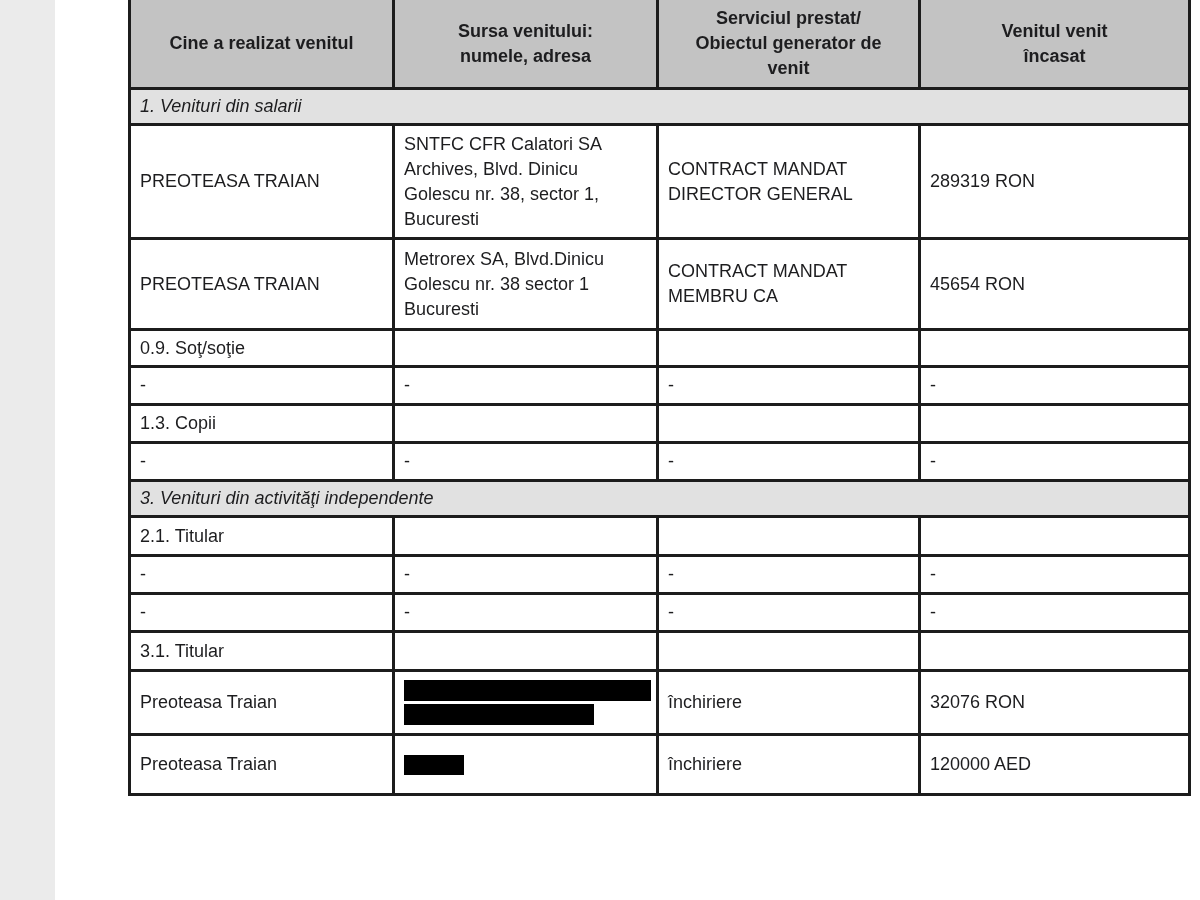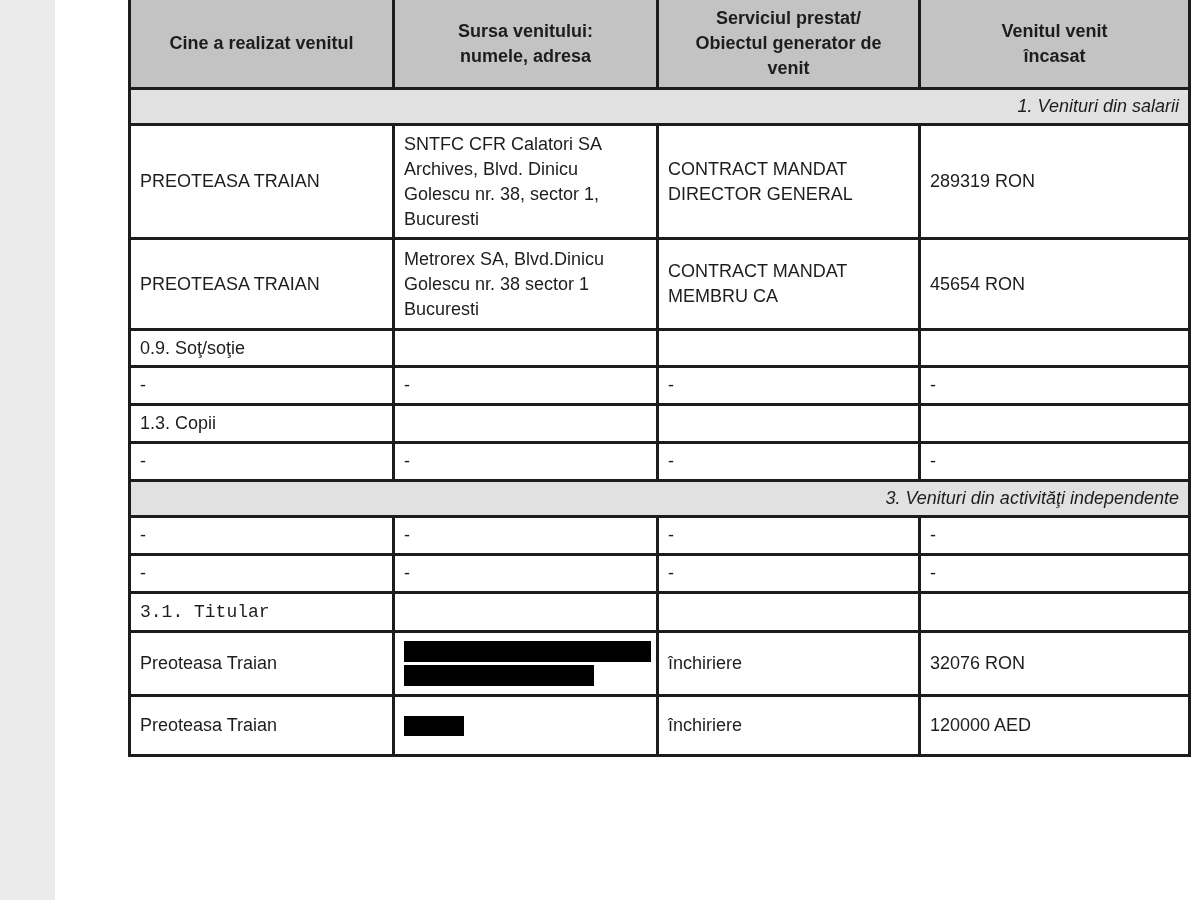--- a/index.html
+++ b/index.html
@@ -42,21 +42,21 @@
   table.doc-table th{
     background:var(--header-bg);
     font-weight:bold;
     text-align:center;
     white-space:pre-line;
     height:90px;
   }
   td.section{
     background:var(--section-bg);
     font-style:italic;
-    text-align:right;
+    text-align:left;
   }
   td.top{
     vertical-align:top;
     padding-top:4px;
   }
   .redaction-bar{
     background:#000000;
     margin:3px 0;
   }
   td.redacted-cell{padding-top:6px;padding-bottom:6px;}
@@ -122,33 +122,39 @@
         </tr>
         <tr style="height: 38px;">
           <td>-</td>
           <td>-</td>
           <td>-</td>
           <td>-</td>
         </tr>
         <tr style="height: 33px;">
           <td colspan="4" class="section">3. Venituri din activităţi independente</td>
         </tr>
+        <tr style="height: 39px;">
+          <td>2.1. Titular</td>
+          <td></td>
+          <td></td>
+          <td></td>
+        </tr>
         <tr style="height: 38px;">
           <td>-</td>
           <td>-</td>
           <td>-</td>
           <td>-</td>
         </tr>
         <tr style="height: 38px;">
           <td>-</td>
           <td>-</td>
           <td>-</td>
           <td>-</td>
         </tr>
-        <tr style="height: 39px; font-family: Liberation Mono, monospace;">
+        <tr style="height: 39px;">
           <td>3.1. Titular</td>
           <td></td>
           <td></td>
           <td></td>
         </tr>
         <tr style="height: 64px;">
           <td>Preoteasa Traian</td>
           <td class="redacted-cell">
             <div class="redaction-bar" style="width: 247px; height: 21px;"></div>
             <div class="redaction-bar" style="width: 190px; height: 21px;"></div>

